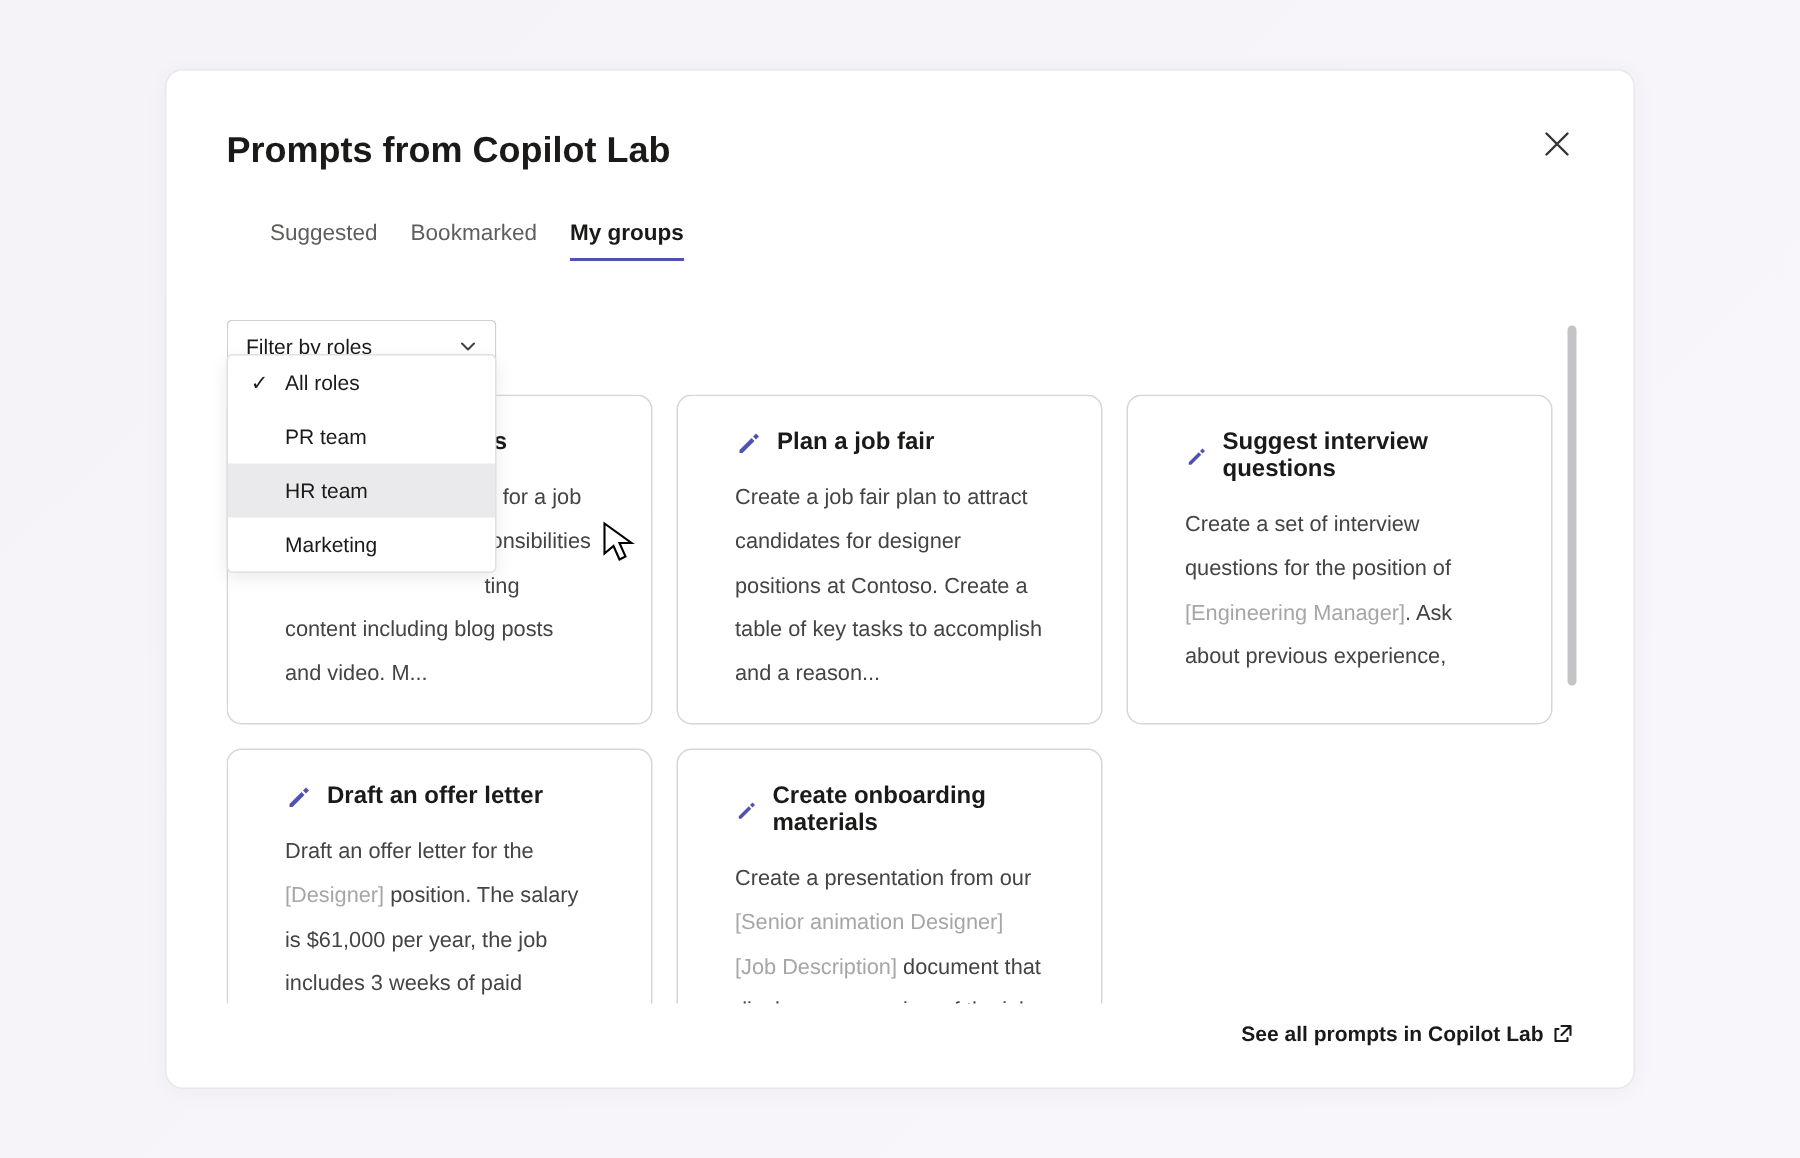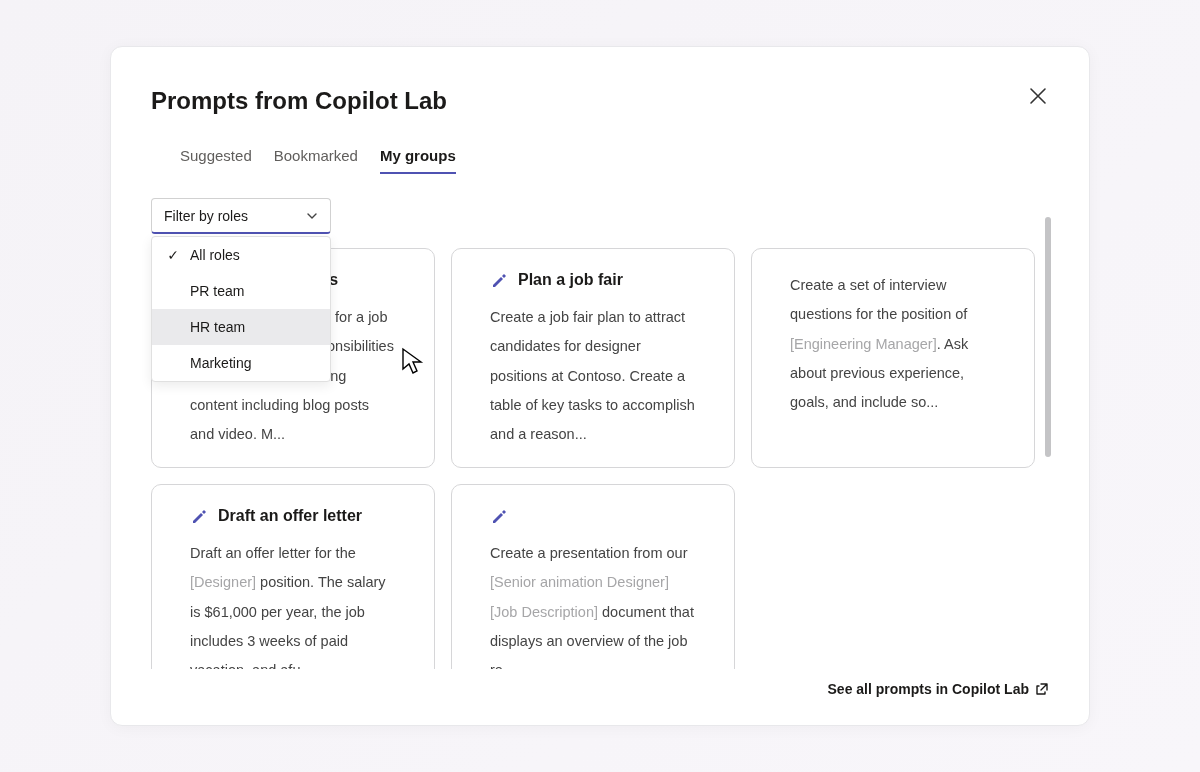--- a/index.html
+++ b/index.html
@@ -67,20 +67,21 @@
     width: 180px;
     height: 36px;
     padding: 0 12px;
     border: 1px solid #d1d1d1;
     border-bottom: 2px solid #4f52b2;
     border-radius: 4px;
     background: #fff;
     font-size: 14px;
     color: #1b1a19;
     cursor: pointer;
+    margin-top: 15px;
   }
   .filter-dropdown {
     position: absolute;
     top: 38px;
     left: 0;
     width: 180px;
     background: #fff;
     border: 1px solid #e0e0e0;
     border-radius: 4px;
     box-shadow: 0 4px 12px rgba(0,0,0,0.08);
@@ -239,20 +240,27 @@
           <svg width="18" height="18" viewBox="0 0 18 18">
               <path d="M3 14 L11 6 L13 8 L5 16 L3 16 Z" fill="#4f52b2"></path>
               <path d="M12 5 L14 3 L16 5 L14 7 Z" fill="#4f52b2"></path>
             </svg>
           <span class="card-title">Plan a job fair</span>
         </div>
         <div class="card-body">Create a job fair plan to attract candidates for designer positions at Contoso. Create a table of key tasks to accomplish and a reason...</div>
       </div>
 
       <div class="card">
+        <div class="card-title-row">
+          <svg width="18" height="18" viewBox="0 0 18 18">
+              <path d="M3 14 L11 6 L13 8 L5 16 L3 16 Z" fill="#4f52b2"></path>
+              <path d="M12 5 L14 3 L16 5 L14 7 Z" fill="#4f52b2"></path>
+            </svg>
+          <span class="card-title">Suggest interview questions</span>
+        </div>
         <div class="card-body">
           <span>Create a set of interview questions for the position of </span><span class="ph">[Engineering Manager]</span><span>. Ask about previous experience, goals, and include so...</span>
         </div>
       </div>
 
 
       <div class="card">
         <div class="card-title-row">
           <svg width="18" height="18" viewBox="0 0 18 18">
               <path d="M3 14 L11 6 L13 8 L5 16 L3 16 Z" fill="#4f52b2"></path>
@@ -264,20 +272,21 @@
           <span>Draft an offer letter for the </span><span class="ph">[Designer]</span><span> position. The salary is $61,000 per year, the job includes 3 weeks of paid vacation, and afu...</span>
         </div>
       </div>
 
       <div class="card">
         <div class="card-title-row">
           <svg width="18" height="18" viewBox="0 0 18 18">
               <path d="M3 14 L11 6 L13 8 L5 16 L3 16 Z" fill="#4f52b2"></path>
               <path d="M12 5 L14 3 L16 5 L14 7 Z" fill="#4f52b2"></path>
             </svg>
+          <span class="card-title">Create onboarding materials</span>
         </div>
         <div class="card-body">
           <span>Create a presentation from our </span><span class="ph">[Senior animation Designer] [Job Description]</span><span> document that displays an overview of the job re...</span>
         </div>
       </div>
     </div>
   </div>
 
   <div class="scroll-indicator"></div>
 

